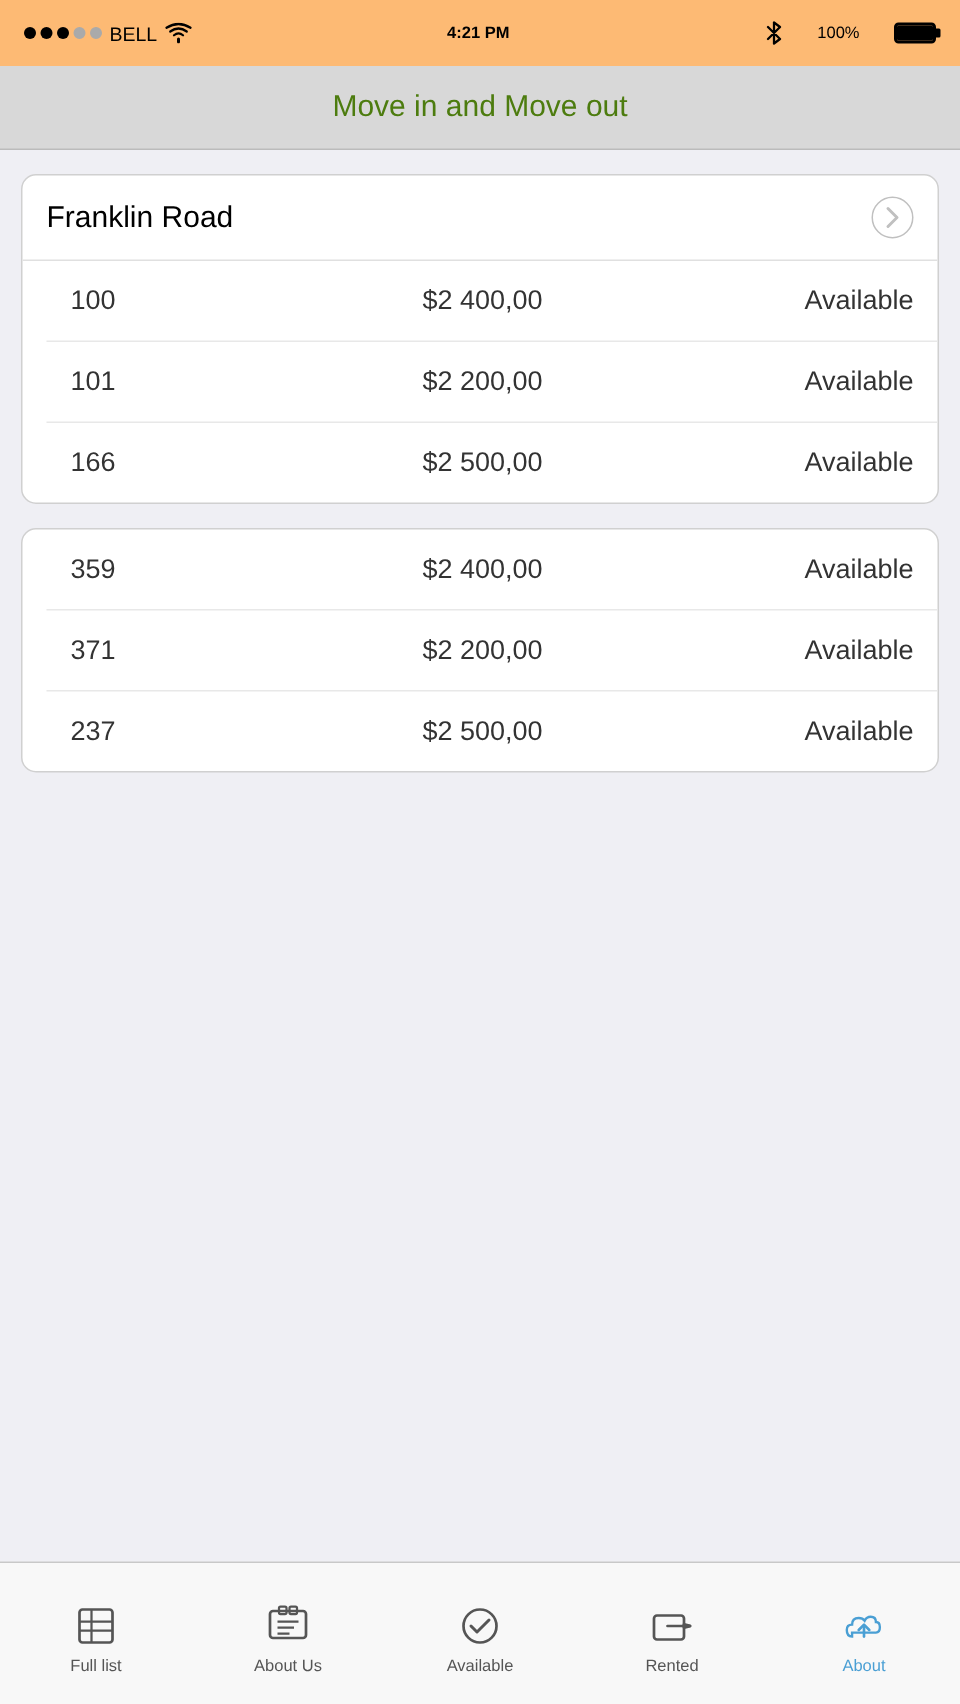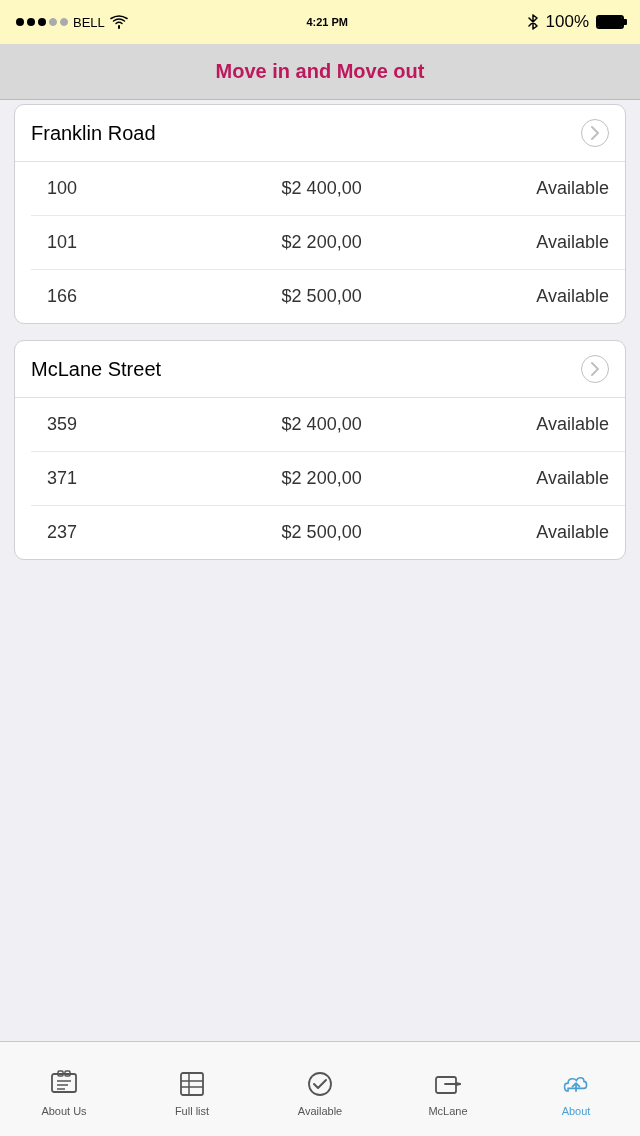--- a/index.html
+++ b/index.html
@@ -10,21 +10,21 @@
       height: 1136px;
       font-family: -apple-system, 'Helvetica Neue', Helvetica, Arial, sans-serif;
       background: #efeff4;
       overflow: hidden;
       position: relative;
     }
 
     
     .status-bar {
       height: 44px;
-      background: #fef9c3;
+      background: #fdba74;
       display: flex;
       align-items: center;
       justify-content: space-between;
       padding: 0 16px;
       font-size: 13px;
       font-weight: 500;
     }
     .status-left {
       display: flex;
       align-items: center;
@@ -41,22 +41,22 @@
     }
     .dot.filled { background: #000; }
     .dot.empty { background: #aaa; border: 1px solid #aaa; }
     .status-center {
       font-size: 11px;
       font-weight: 600;
     }
     .status-right {
       display: flex;
       align-items: center;
-      gap: 7px;
-      font-size: 17px;
+      gap: 23px;
+      font-size: 11px;
     }
     .battery {
       width: 28px;
       height: 14px;
       border: 2px solid #000;
       border-radius: 3px;
       position: relative;
       display: inline-block;
     }
     .battery::after {
@@ -81,27 +81,27 @@
     .header {
       height: 56px;
       background: #d8d8d8;
       border-bottom: 1px solid #bbb;
       display: flex;
       align-items: center;
       justify-content: center;
     }
     .header-title {
       font-size: 20px;
-      font-weight: 700;
-      color: #be185d;
+      font-weight: 400;
+      color: #4d7c0f;
     }
 
     
     .main {
-      padding: 4px 14px;
+      padding: 16px 14px;
       display: flex;
       flex-direction: column;
       gap: 16px;
       overflow: hidden;
     }
 
     
     .property-card {
       background: #fff;
       border-radius: 10px;
@@ -268,93 +268,85 @@
         <span class="unit-price">$2 200,00</span>
         <span class="unit-status">Available</span>
       </div>
       <div class="unit-row">
         <span class="unit-number">166</span>
         <span class="unit-price">$2 500,00</span>
         <span class="unit-status">Available</span>
       </div>
     </div>
     <div class="property-card">
-      <div class="property-header">
-        <span class="property-name">McLane Street</span>
-        <div class="chevron-icon">
-          <svg width="10" height="16" viewBox="0 0 10 16">
-            <polyline points="2,2 8,8 2,14" stroke="#c0c0c0" stroke-width="2" fill="none" stroke-linecap="round" stroke-linejoin="round"></polyline>
-          </svg>
-        </div>
-      </div>
       <div class="unit-row">
         <span class="unit-number">359</span>
         <span class="unit-price">$2 400,00</span>
         <span class="unit-status">Available</span>
       </div>
       <div class="unit-row">
         <span class="unit-number">371</span>
         <span class="unit-price">$2 200,00</span>
         <span class="unit-status">Available</span>
       </div>
       <div class="unit-row">
         <span class="unit-number">237</span>
         <span class="unit-price">$2 500,00</span>
         <span class="unit-status">Available</span>
       </div>
     </div>
   </div>
 
 <div class="tab-bar">
+
+  <div class="tab-item">
+    <div class="tab-icon">
+      <svg width="30" height="28" viewBox="0 0 30 28">
+        <rect x="4" y="3" width="22" height="22" rx="2" stroke="#555" stroke-width="1.8" fill="none"></rect>
+        <line x1="4" y1="11" x2="26" y2="11" stroke="#555" stroke-width="1.5"></line>
+        <line x1="4" y1="17" x2="26" y2="17" stroke="#555" stroke-width="1.5"></line>
+        <line x1="12" y1="3" x2="12" y2="25" stroke="#555" stroke-width="1.5"></line>
+      </svg>
+    </div>
+    <span class="tab-label">Full list</span>
+  </div>
 
   <div class="tab-item">
     <div class="tab-icon">
       <svg width="30" height="28" viewBox="0 0 30 28">
         <rect x="3" y="4" width="24" height="18" rx="2" stroke="#555" stroke-width="1.8" fill="none"></rect>
         <rect x="9" y="1" width="5" height="5" rx="1" stroke="#555" stroke-width="1.5" fill="none"></rect>
         <rect x="16" y="1" width="5" height="5" rx="1" stroke="#555" stroke-width="1.5" fill="none"></rect>
         <line x1="8" y1="11" x2="22" y2="11" stroke="#555" stroke-width="1.5"></line>
         <line x1="8" y1="15" x2="19" y2="15" stroke="#555" stroke-width="1.5"></line>
         <line x1="8" y1="19" x2="16" y2="19" stroke="#555" stroke-width="1.5"></line>
       </svg>
     </div>
     <span class="tab-label">About Us</span>
   </div>
 
   <div class="tab-item">
     <div class="tab-icon">
       <svg width="30" height="28" viewBox="0 0 30 28">
-        <rect x="4" y="3" width="22" height="22" rx="2" stroke="#555" stroke-width="1.8" fill="none"></rect>
-        <line x1="4" y1="11" x2="26" y2="11" stroke="#555" stroke-width="1.5"></line>
-        <line x1="4" y1="17" x2="26" y2="17" stroke="#555" stroke-width="1.5"></line>
-        <line x1="12" y1="3" x2="12" y2="25" stroke="#555" stroke-width="1.5"></line>
-      </svg>
-    </div>
-    <span class="tab-label">Full list</span>
-  </div>
-
-  <div class="tab-item">
-    <div class="tab-icon">
-      <svg width="30" height="28" viewBox="0 0 30 28">
         <circle cx="15" cy="14" r="11" stroke="#555" stroke-width="1.8" fill="none"></circle>
         <polyline points="9,14 13,18 21,10" stroke="#555" stroke-width="2" fill="none" stroke-linecap="round" stroke-linejoin="round"></polyline>
       </svg>
     </div>
     <span class="tab-label">Available</span>
   </div>
 
   <div class="tab-item">
     <div class="tab-icon">
       <svg width="30" height="28" viewBox="0 0 30 28">
         <rect x="3" y="7" width="20" height="16" rx="2" stroke="#555" stroke-width="1.8" fill="none"></rect>
         <polyline points="23,13 27,14 23,15" stroke="#555" stroke-width="2" fill="none" stroke-linecap="round" stroke-linejoin="round"></polyline>
         <line x1="12" y1="14" x2="27" y2="14" stroke="#555" stroke-width="1.8" stroke-linecap="round"></line>
       </svg>
     </div>
-    <span class="tab-label">McLane</span>
+    <span class="tab-label">Rented</span>
   </div>
 
   <div class="tab-item">
     <div class="tab-icon">
       <svg width="34" height="28" viewBox="0 0 34 28">
 
         <path d="M8 22 Q4 22 4 17 Q4 13 8 13 Q8 8 13 8 Q16 8 17.5 10 Q19 7 22 7 Q26 7 26 11 Q29 11 29 15 Q29 19 26 19 L8 19 Z" stroke="#4a9fd4" stroke-width="1.8" fill="none"></path>
 
         <line x1="17" y1="22" x2="17" y2="14" stroke="#4a9fd4" stroke-width="2" stroke-linecap="round"></line>
         <polyline points="13,17 17,13 21,17" stroke="#4a9fd4" stroke-width="2" fill="none" stroke-linecap="round" stroke-linejoin="round"></polyline>

